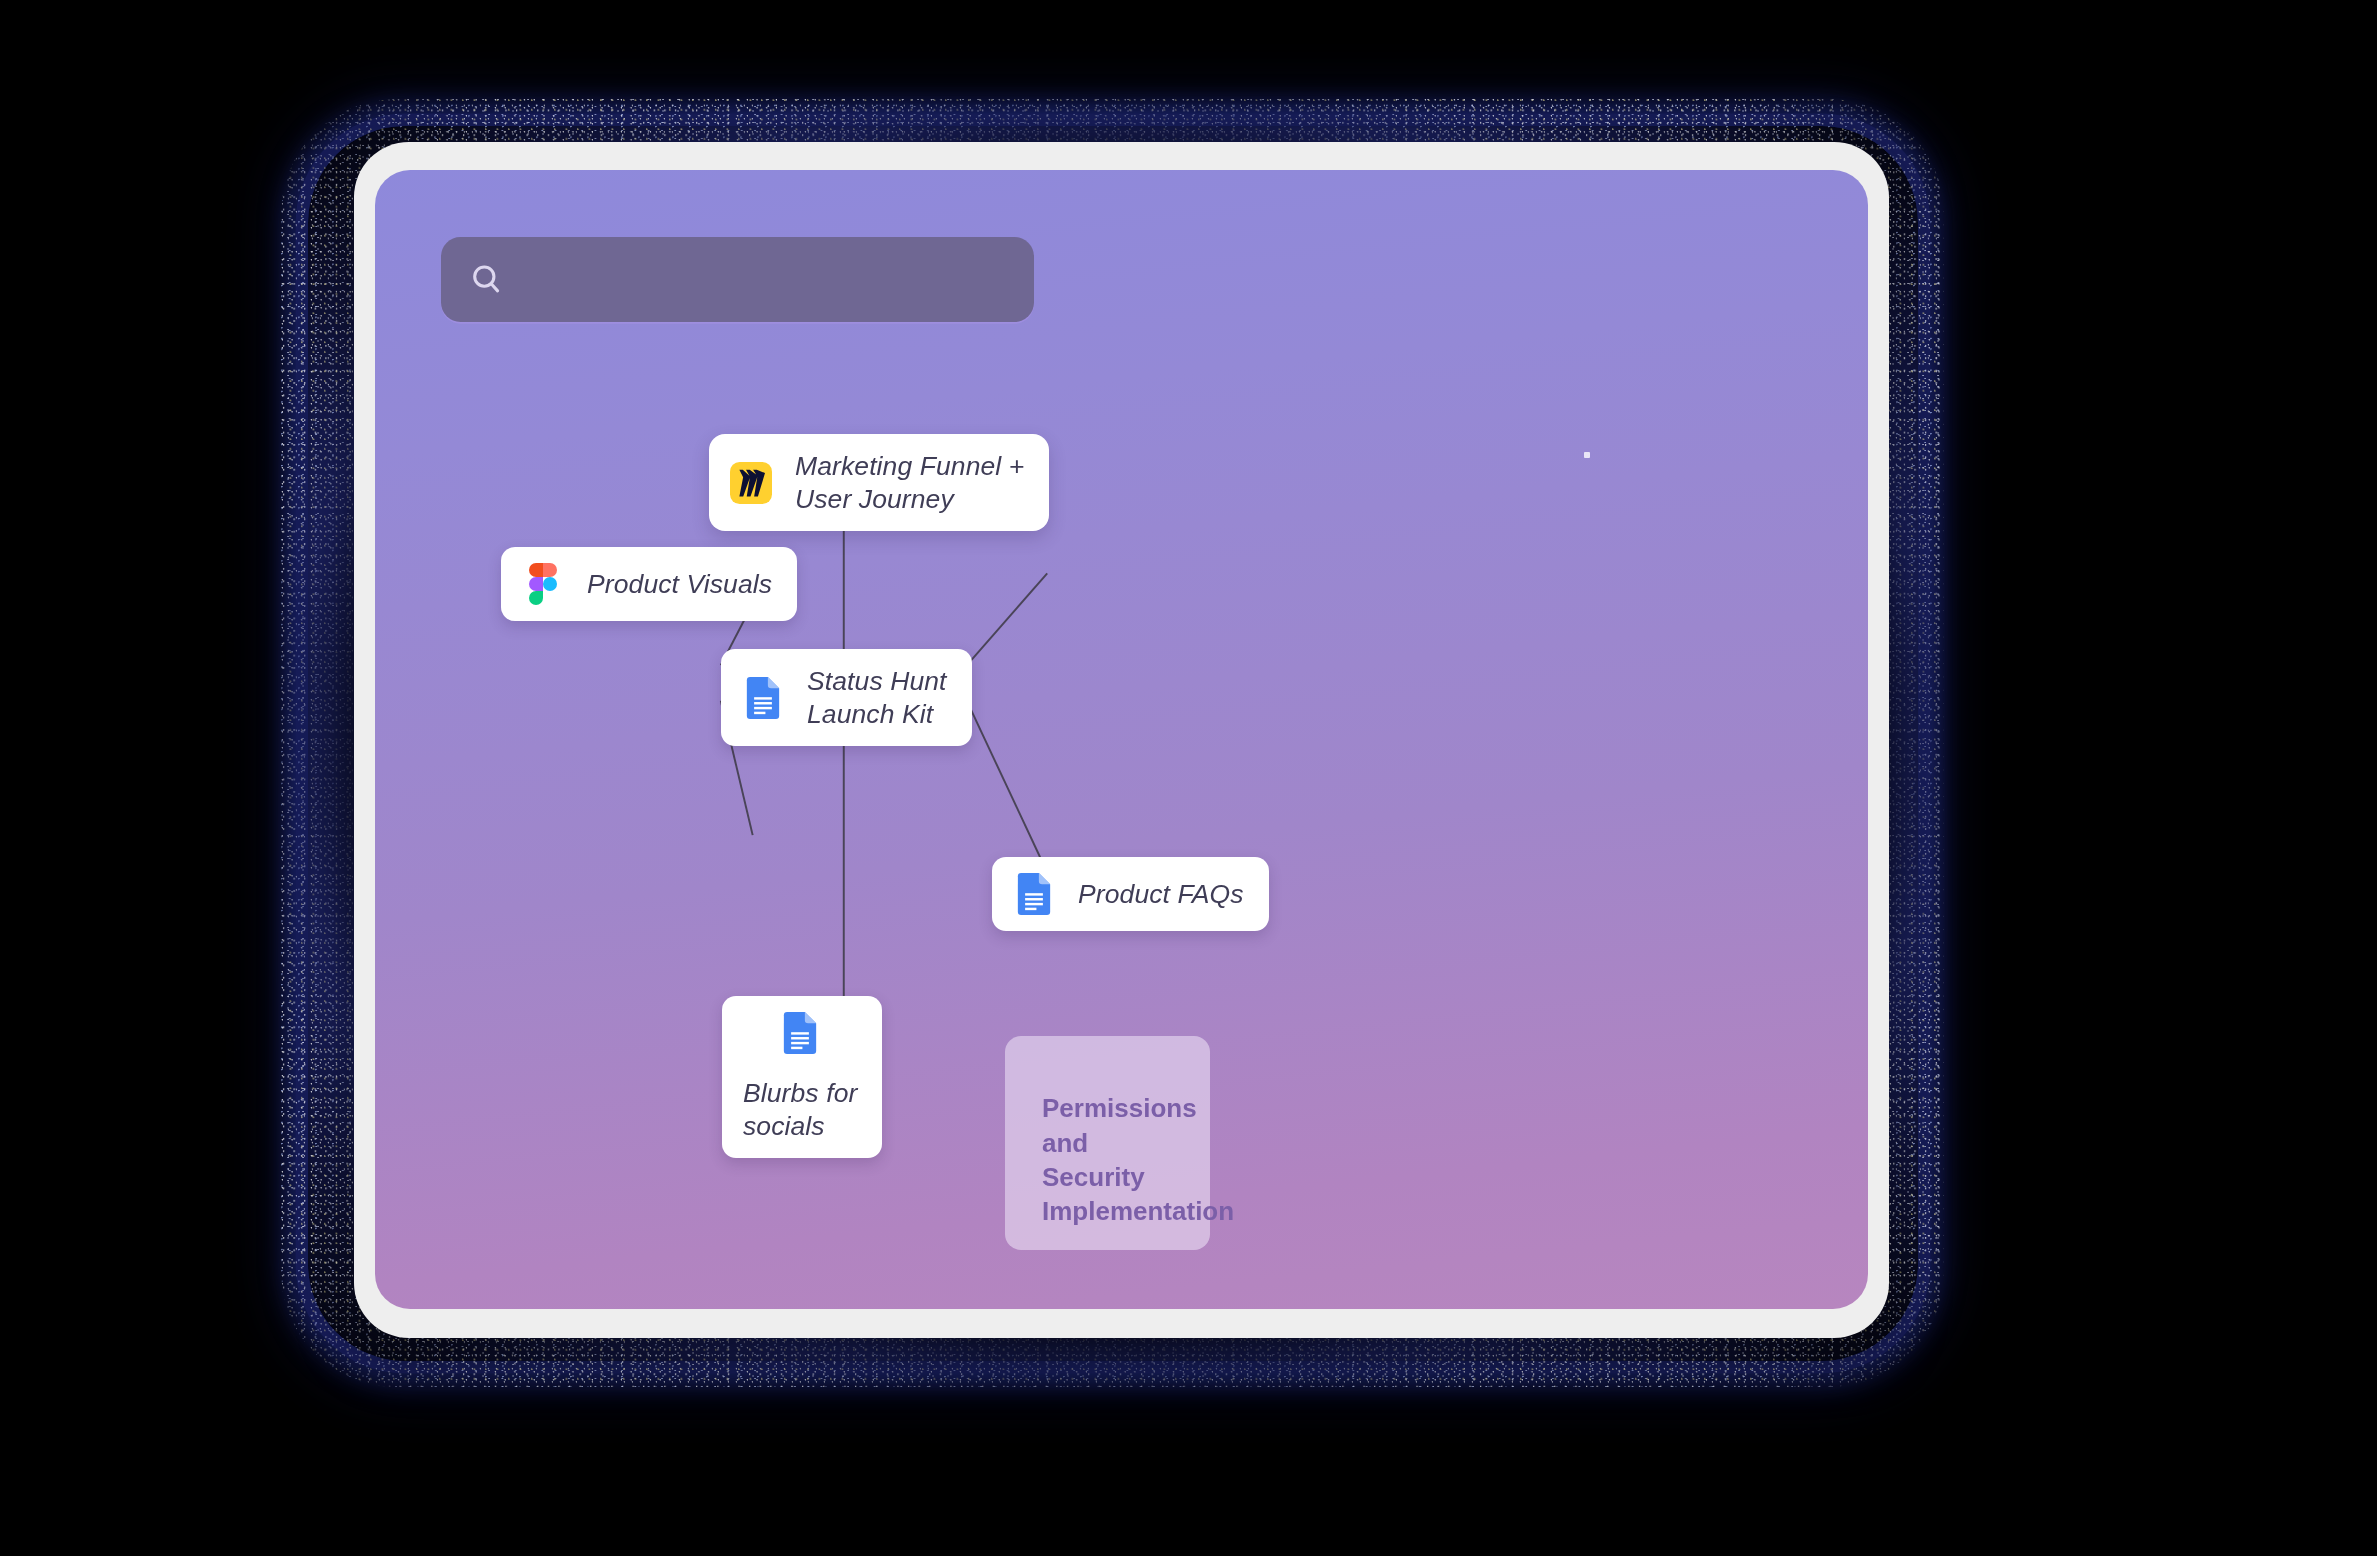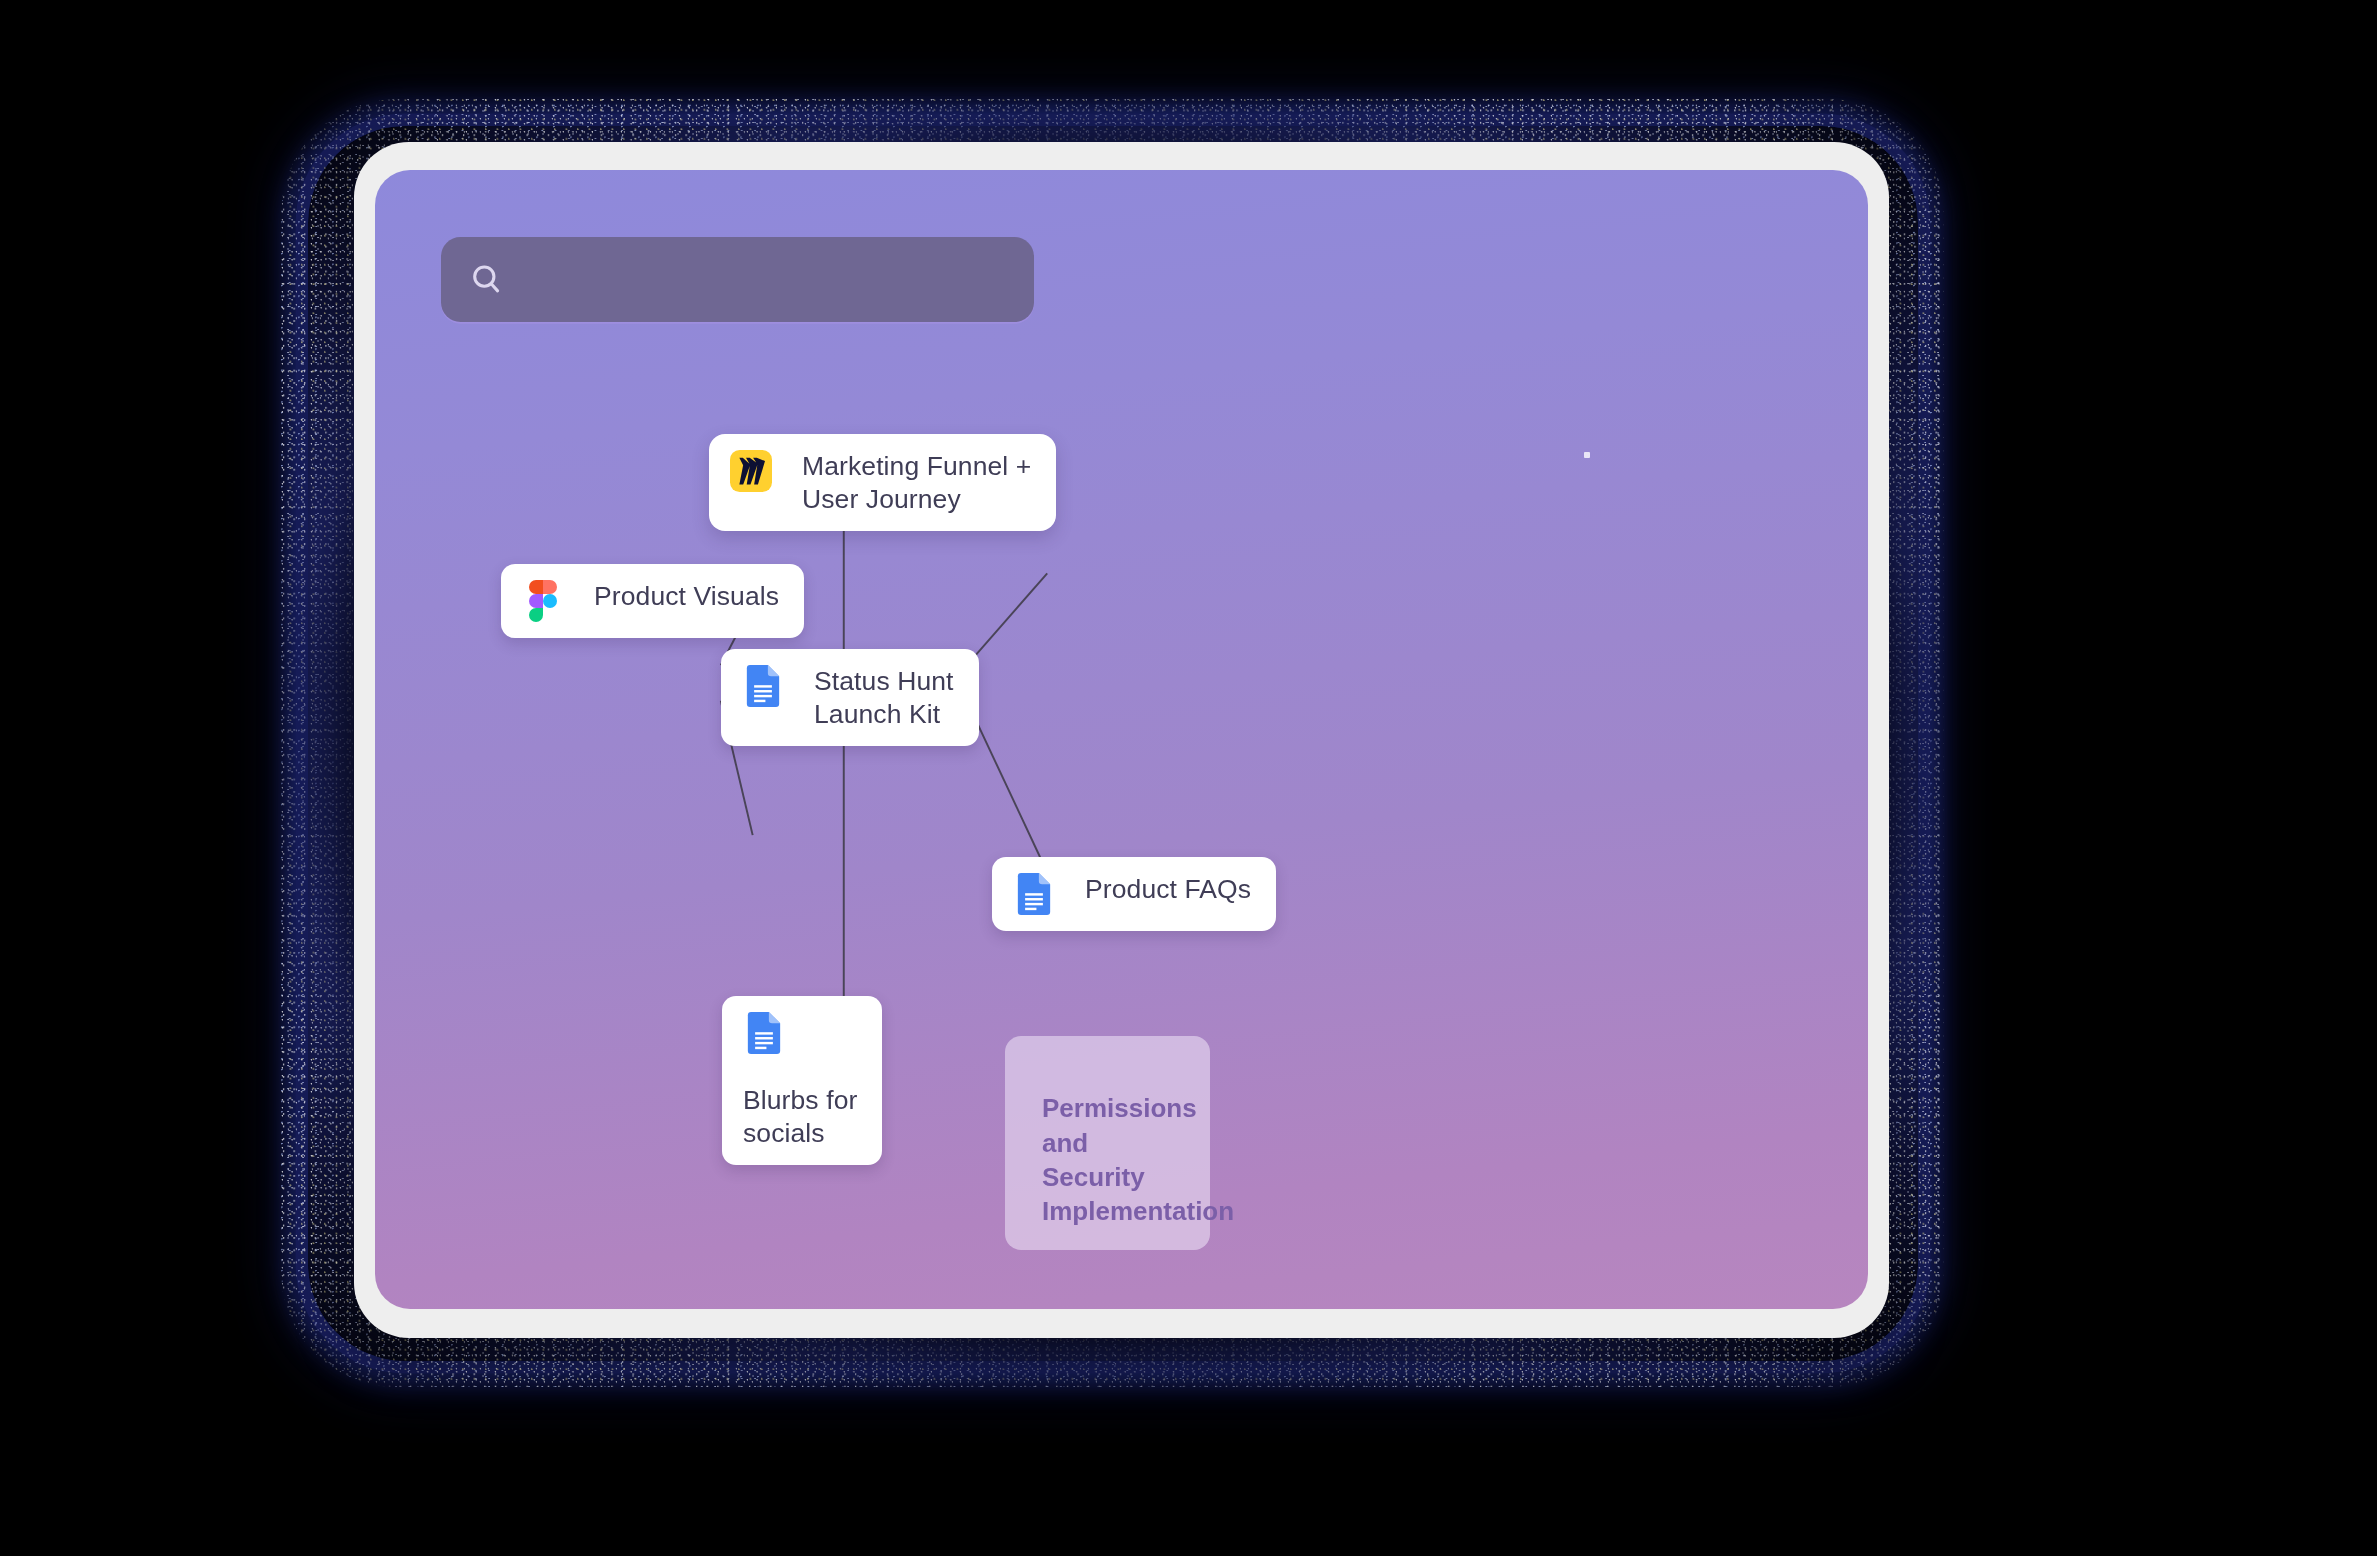--- a/index.html
+++ b/index.html
@@ -118,25 +118,27 @@
   }
   .search-input::placeholder { color: rgba(231,226,245,.55); }
 
   
   .connectors { position: absolute; inset: 0; pointer-events: none; }
 
   
   .node {
     position: absolute;
     display: flex;
-    gap: 30px;
+    align-items: center;
+    gap: 23px;
     background: #ffffff;
     border-radius: 14px;
     padding: 16px 25px 16px 21px;
     box-shadow: 0 5.3px 14px rgba(48,30,80,.18);
+    font-style: italic;
   }
   .node .accent {
     position: absolute;
     left: -9.7px;
     top: -2.7px;
     bottom: -2.7px;
     width: 30px;
     border-radius: 14px;
     z-index: -1;
   }
@@ -220,21 +222,21 @@
         <svg class="node-icon" viewBox="0 0 48 48">
           <rect x="0" y="0" width="48" height="48" rx="11" fill="#ffd02f"></rect>
           <path fill="#0d1033" d="M30.6 8.8h-4.2l3.5 5.6-7.4-5.6h-4.2l3.9 6.8-7.6-6.8H10.7l4.3 8.6-4.3 22h4.4l7.5-21.1-3.5 21.1h4.3l7.8-22.3-3.6 22.3h4.3L40 12.7Z"></path>
         </svg>
       </span>
       <span class="node-label">Marketing Funnel +
 User Journey</span>
     </div>
 
 
-    <div class="node" style="left:126px; top:377px;margin-top:17px;">
+    <div class="node" style="left:126px; top:377px;">
       <div class="accent" style="background:#b9a9f5;"></div>
       <span>
         <svg class="node-icon" viewBox="0 0 36 54">
           <path fill="#f24e1e" d="M9 0h9v18H9A9 9 0 0 1 9 0Z"></path>
           <path fill="#ff7262" d="M18 0h9a9 9 0 0 1 0 18h-9Z"></path>
           <path fill="#a259ff" d="M9 18h9v18H9a9 9 0 0 1 0-18Z"></path>
           <circle fill="#1abcfe" cx="27" cy="27" r="9"></circle>
           <path fill="#0acf83" d="M18 36v9a9 9 0 1 1-9-9Z"></path>
         </svg>
       </span>

